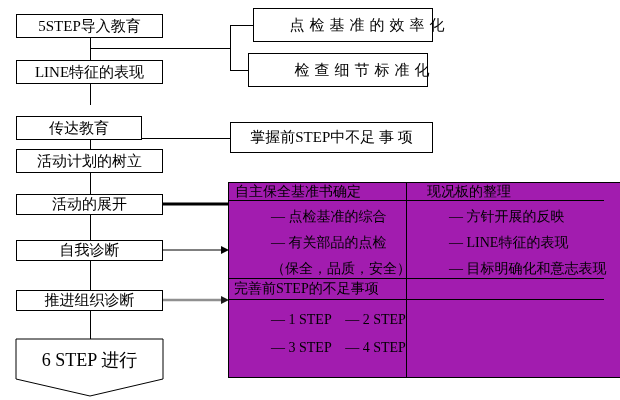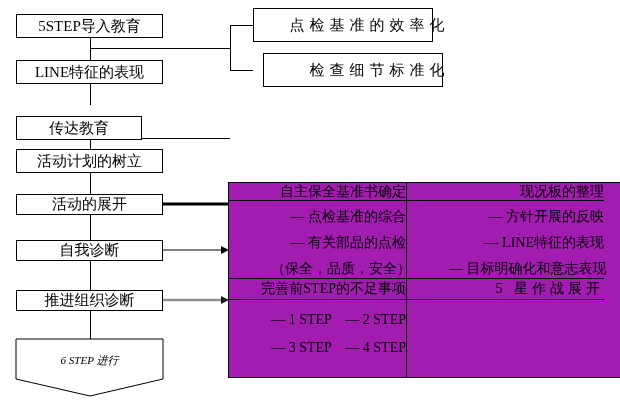--- a/index.html
+++ b/index.html
@@ -5,43 +5,41 @@
   * { box-sizing: border-box; margin: 0; padding: 0; }
   html, body { background: #ffffff; }
   .canvas {
     position: relative;
     width: 620px;
     height: 400px;
     background: #ffffff;
     font-family: "Liberation Serif", "DejaVu Serif", serif;
     color: #000000;
     overflow: hidden;
-    text-align: right;
   }
   .canvas svg { position: absolute; left: 0; top: 0; }
   .box {
     position: absolute;
     border: 1px solid #000000;
     background: #ffffff;
     display: flex;
     align-items: center;
     justify-content: center;
     font-size: 15px;
     white-space: nowrap;
     line-height: 1;
   }
   .spaced { letter-spacing: 5px; text-indent: 5px; padding-left: 48px; }
   .pent-label {
     position: absolute;
     display: flex;
     align-items: center;
     justify-content: center;
-    font-size: 11px;
+    font-size: 18px;
     white-space: nowrap;
-    font-style: italic;
   }
   .table {
     position: absolute;
     left: 228px; top: 182px; width: 424px; height: 196px;
     border: 1px solid #000000;
     background: #a21caf;
     font-size: 14px;
   }
   .tline { position: absolute; background: #000000; }
   .cell { position: absolute; white-space: nowrap; overflow: visible; }
@@ -69,21 +67,22 @@
   <div class="box" style="left:16px;top:14px;width:147px;height:24px">5STEP导入教育</div>
   <div class="box" style="left:16px;top:60px;width:147px;height:24px">LINE特征的表现</div>
   <div class="box" style="left:16px;top:116px;width:126px;height:24px">传达教育</div>
   <div class="box" style="left:16px;top:149px;width:147px;height:24px">活动计划的树立</div>
   <div class="box" style="left:16px;top:194px;width:147px;height:21px">活动的展开</div>
   <div class="box" style="left:16px;top:240px;width:147px;height:21px">自我诊断</div>
   <div class="box" style="left:16px;top:290px;width:147px;height:21px">推进组织诊断</div>
   <div class="pent-label" style="left:16px;top:341px;width:147px;height:38px">6 STEP 进行</div>
 
   <div class="box spaced" style="left:253px;top:8px;width:180px;height:34px">点检基准的效率化</div>
-  <div class="box spaced" style="left:263px;top:53px;width:180px;height:34px">检查细节标准化</div>
+  <div class="box spaced" style="left:248px;top:53px;width:180px;height:34px">检查细节标准化</div>
+  <div class="box" style="left:230px;top:122px;width:203px;height:31px">掌握前STEP中不足 事 项</div>
 
   <div class="table">
     <div class="tline" style="left:177px;top:0;width:1px;height:194px"></div>
     <div class="tline" style="left:0;top:17px;width:375px;height:1px"></div>
     <div class="tline" style="left:0;top:95px;width:375px;height:1px"></div>
     <div class="tline" style="left:0;top:116px;width:375px;height:1px"></div>
 
     <div class="cell" style="left:0;top:0;width:177px;height:17px;padding-left:6px;line-height:17px">自主保全基准书确定</div>
     <div class="cell" style="left:178px;top:0;width:197px;height:17px;padding-left:20px;line-height:17px">现况板的整理</div>
 
@@ -92,21 +91,20 @@
       <div>— 有关部品的点检</div>
       <div>（保全，品质，安全）</div>
     </div>
     <div class="cell" style="left:178px;top:18px;width:197px;height:77px;padding:3px 0 0 6px;line-height:26px">
       <div>— 方针开展的反映</div>
       <div>— LINE特征的表现</div>
       <div>— 目标明确化和意志表现</div>
     </div>
 
     <div class="cell" style="left:0;top:96px;width:177px;height:20px;padding-left:5px;line-height:20px">完善前STEP的不足事项</div>
-    <div class="cell" style="left:178px;top:96px;width:197px;height:20px;padding-left:10px;line-height:20px;letter-spacing:4px">5 星作战展开</div>
 
     <div class="cell" style="left:0;top:117px;width:177px;height:77px;padding:6px 0 0 6px;line-height:28px">
       <div>— 1 STEP　— 2 STEP</div>
       <div>— 3 STEP　— 4 STEP</div>
     </div>
   </div>
 
 </div>
 
 </body></html>

